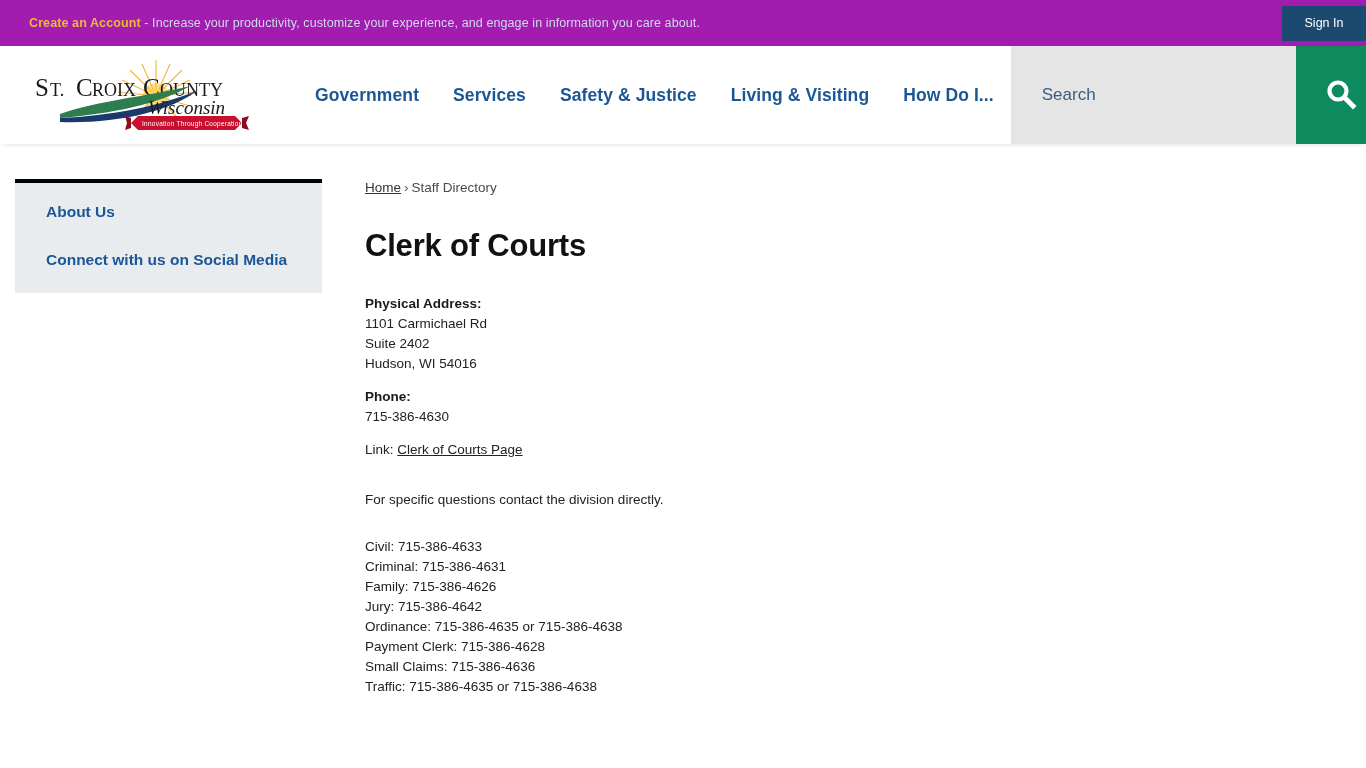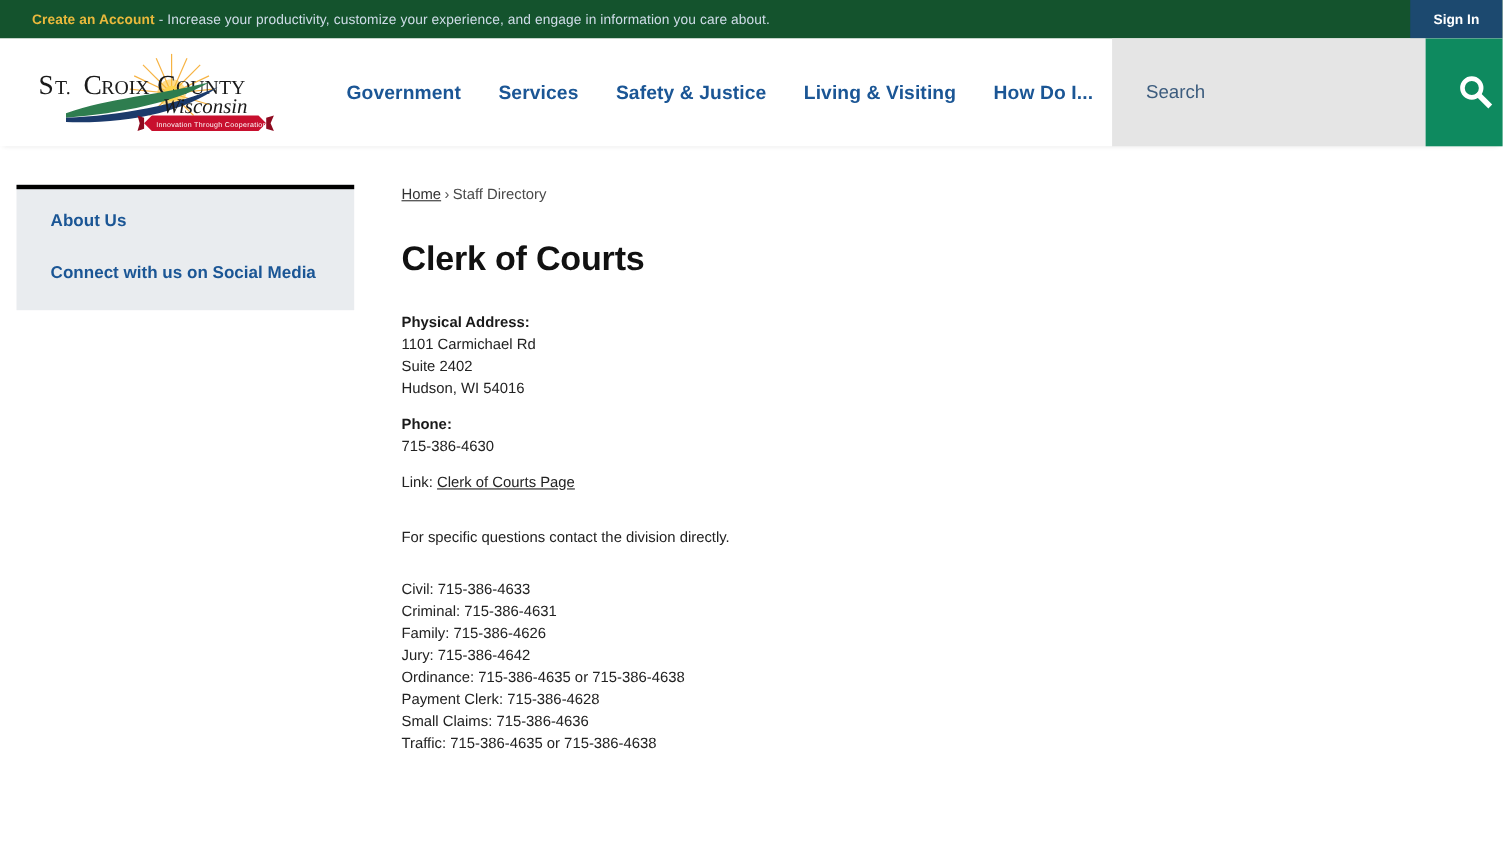--- a/index.html
+++ b/index.html
@@ -7,22 +7,22 @@
     margin: 0; padding: 0;
     width: 1366px; height: 768px;
     background: #ffffff;
     font-family: "Liberation Sans", sans-serif;
     overflow: hidden;
   }
 
   
   .topbar {
     position: relative;
-    height: 35px;
-    background: #14532d;
+    height: 46px;
+    background: #a21caf;
     display: flex;
     align-items: center;
     justify-content: space-between;
   }
   .topbar-msg {
     padding-left: 29px;
     font-size: 12.5px;
     color: #CFDCE8;
     letter-spacing: .1px;
     white-space: nowrap;
@@ -31,21 +31,21 @@
     color: #E9B93C;
     font-weight: bold;
   }
   .signin {
     height: 35px;
     min-width: 84px;
     padding: 0 18px;
     background: #1C496F;
     color: #ffffff;
     font-size: 12.5px;
-    font-weight: bold;
+    font-weight: normal;
     display: flex;
     align-items: center;
     justify-content: center;
     cursor: pointer;
   }
 
   
   .header {
     position: relative;
     height: 98px;

